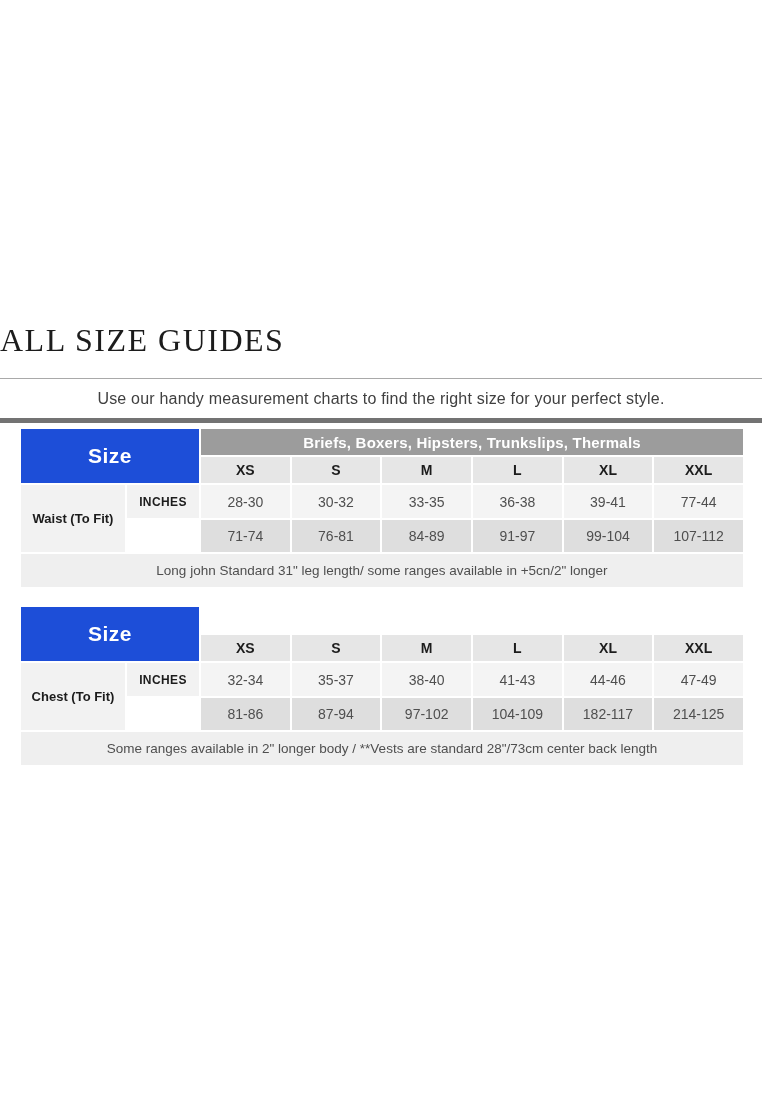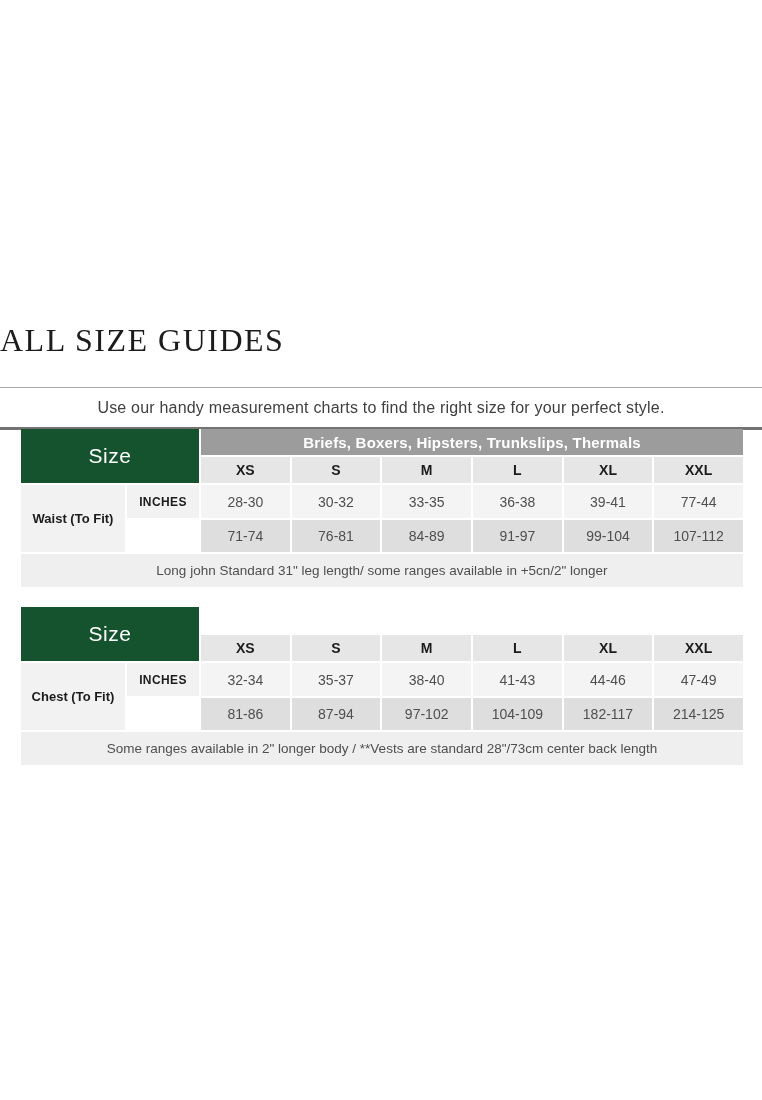--- a/index.html
+++ b/index.html
@@ -22,26 +22,26 @@
     width: 762px;
     text-align: left;
     font-family: "Liberation Serif", "DejaVu Serif", serif;
     font-size: 32px;
     letter-spacing: 1.5px;
     color: #1c1c1c;
     font-weight: 400;
   }
   .subtitle-band {
     position: absolute;
-    top: 387px;
+    top: 378px;
     left: 0;
     width: 762px;
     height: 39px;
     border-top: 1px solid #a9a9a9;
-    border-bottom: 3px solid #737373;
+    border-bottom: 5px solid #737373;
     display: flex;
     align-items: center;
     justify-content: center;
   }
   .subtitle-text {
     font-size: 16px;
     color: #404040;
     letter-spacing: 0.2px;
   }
   .size-table {
@@ -58,24 +58,24 @@
   #table-2 { top: 607px; }
   .cell {
     display: flex;
     align-items: center;
     justify-content: center;
     text-align: center;
   }
   .corner-cell {
     grid-column: 1 / span 2;
     grid-row: 1 / span 2;
-    background: #14532d;
+    background: #1d4ed8;
     color: #ffffff;
     font-size: 21px;
-    font-weight: 400;
+    font-weight: 700;
     letter-spacing: 0.5px;
   }
   .header-cell {
     grid-column: 3 / span 6;
     grid-row: 1;
     background: #9c9c9c;
     color: #ffffff;
     font-size: 15px;
     font-weight: 700;
     letter-spacing: 0.2px;

